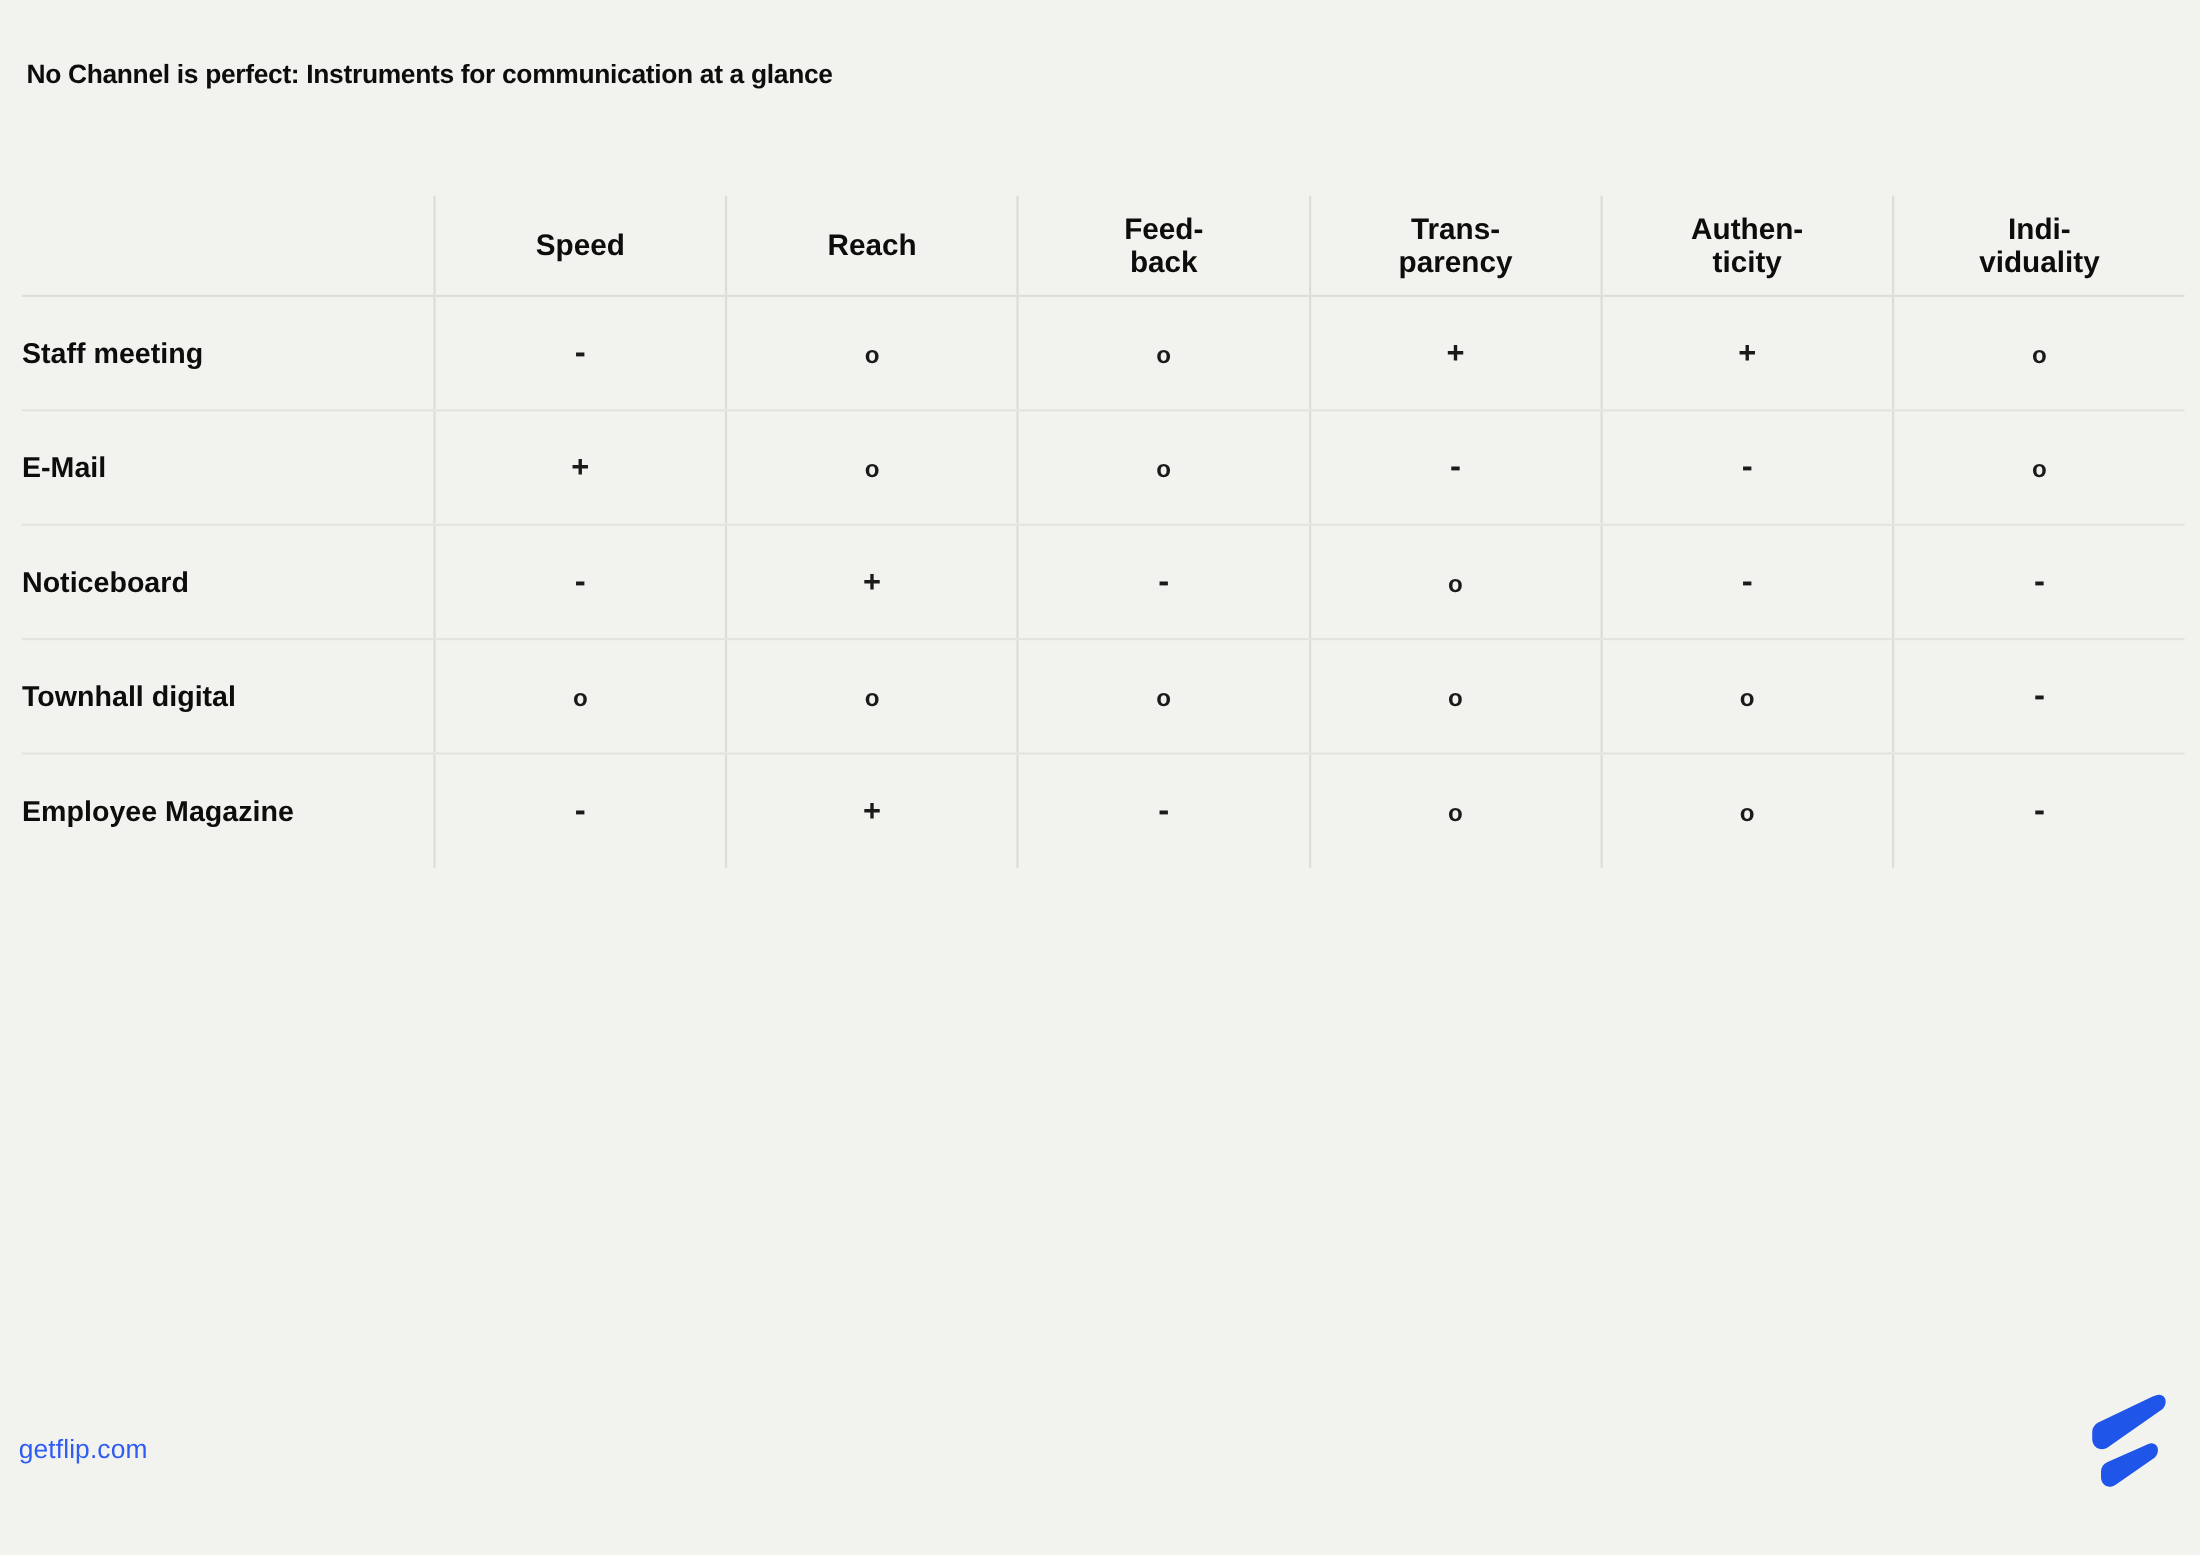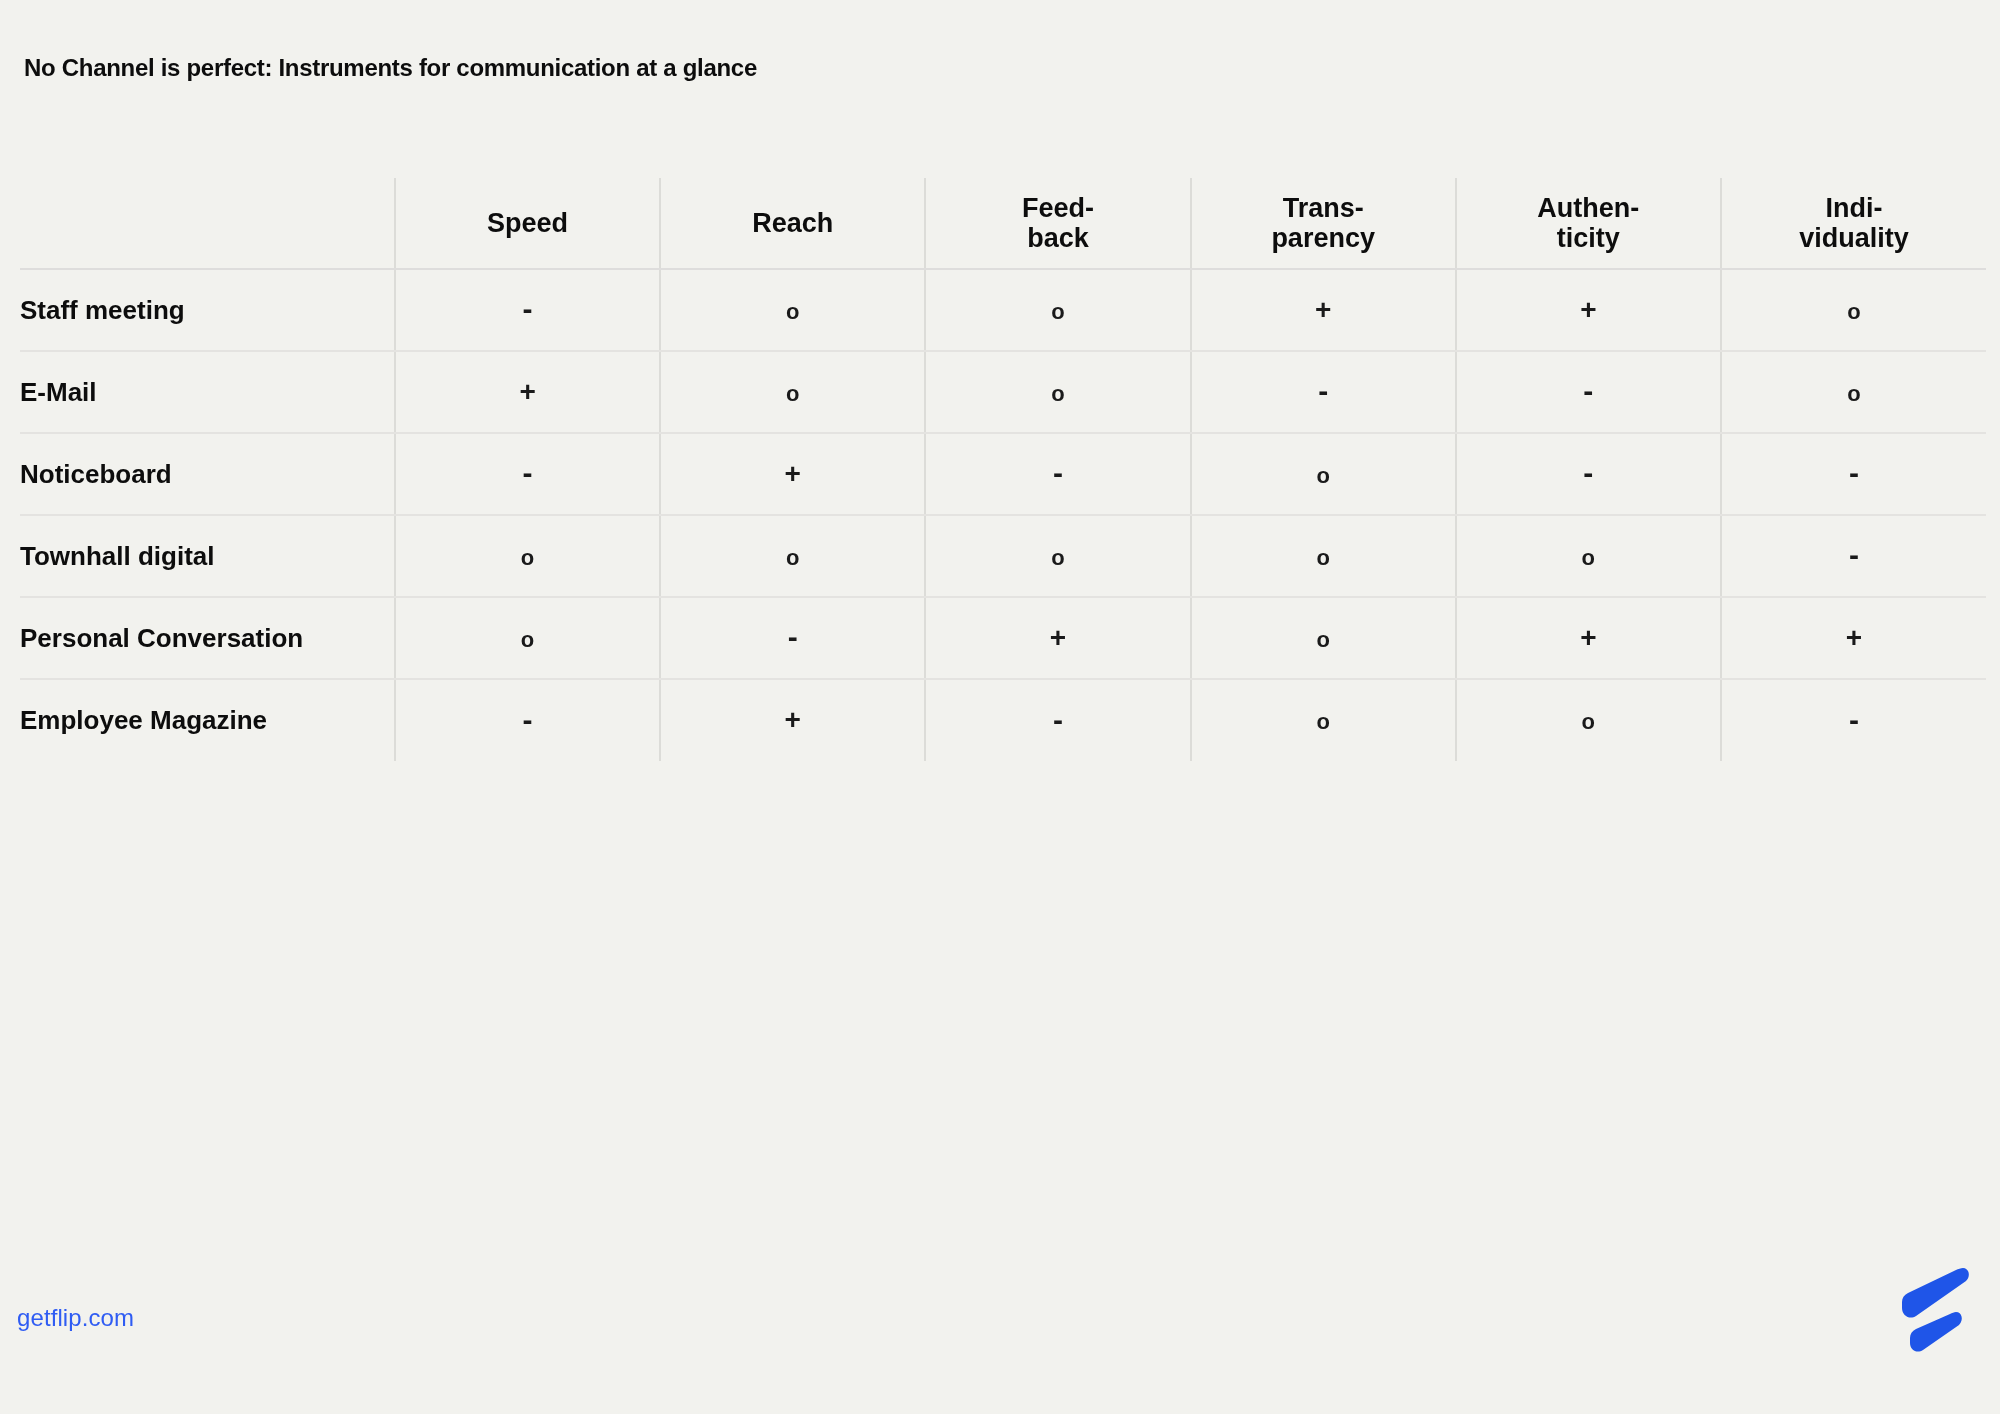--- a/index.html
+++ b/index.html
@@ -62,21 +62,21 @@
   }
   thead th.label-head {
     border-bottom: 2px solid #dedddc;
     background: transparent;
   }
   thead th.col-head {
     border-left: 2px solid #dcdcd8;
   }
 
   
-  tbody tr { height: 82px; }
+  tbody tr { height: 104px; }
   tbody td {
     vertical-align: middle;
     border-bottom: 2px solid #e4e3e0;
   }
   tbody tr:last-child td { border-bottom: none; }
 
   td.row-label {
     font-size: 26px;
     font-weight: bold;
     color: #0d0d0d;
@@ -193,29 +193,20 @@
         <tr>
           <td class="row-label">Townhall digital</td>
           <td class="cell"><span class="mark circle">o</span></td>
           <td class="cell"><span class="mark circle">o</span></td>
           <td class="cell"><span class="mark circle">o</span></td>
           <td class="cell"><span class="mark circle">o</span></td>
           <td class="cell"><span class="mark circle">o</span></td>
           <td class="cell"><span class="mark minus">-</span></td>
         </tr>
         <tr>
-          <td class="row-label">Personal Conversation</td>
-          <td class="cell"><span class="mark circle">o</span></td>
-          <td class="cell"><span class="mark minus">-</span></td>
-          <td class="cell"><span class="mark plus">+</span></td>
-          <td class="cell"><span class="mark circle">o</span></td>
-          <td class="cell"><span class="mark plus">+</span></td>
-          <td class="cell"><span class="mark plus">+</span></td>
-        </tr>
-        <tr>
           <td class="row-label">Employee Magazine</td>
           <td class="cell"><span class="mark minus">-</span></td>
           <td class="cell"><span class="mark plus">+</span></td>
           <td class="cell"><span class="mark minus">-</span></td>
           <td class="cell"><span class="mark circle">o</span></td>
           <td class="cell"><span class="mark circle">o</span></td>
           <td class="cell"><span class="mark minus">-</span></td>
         </tr>
       </tbody>
   </table>

